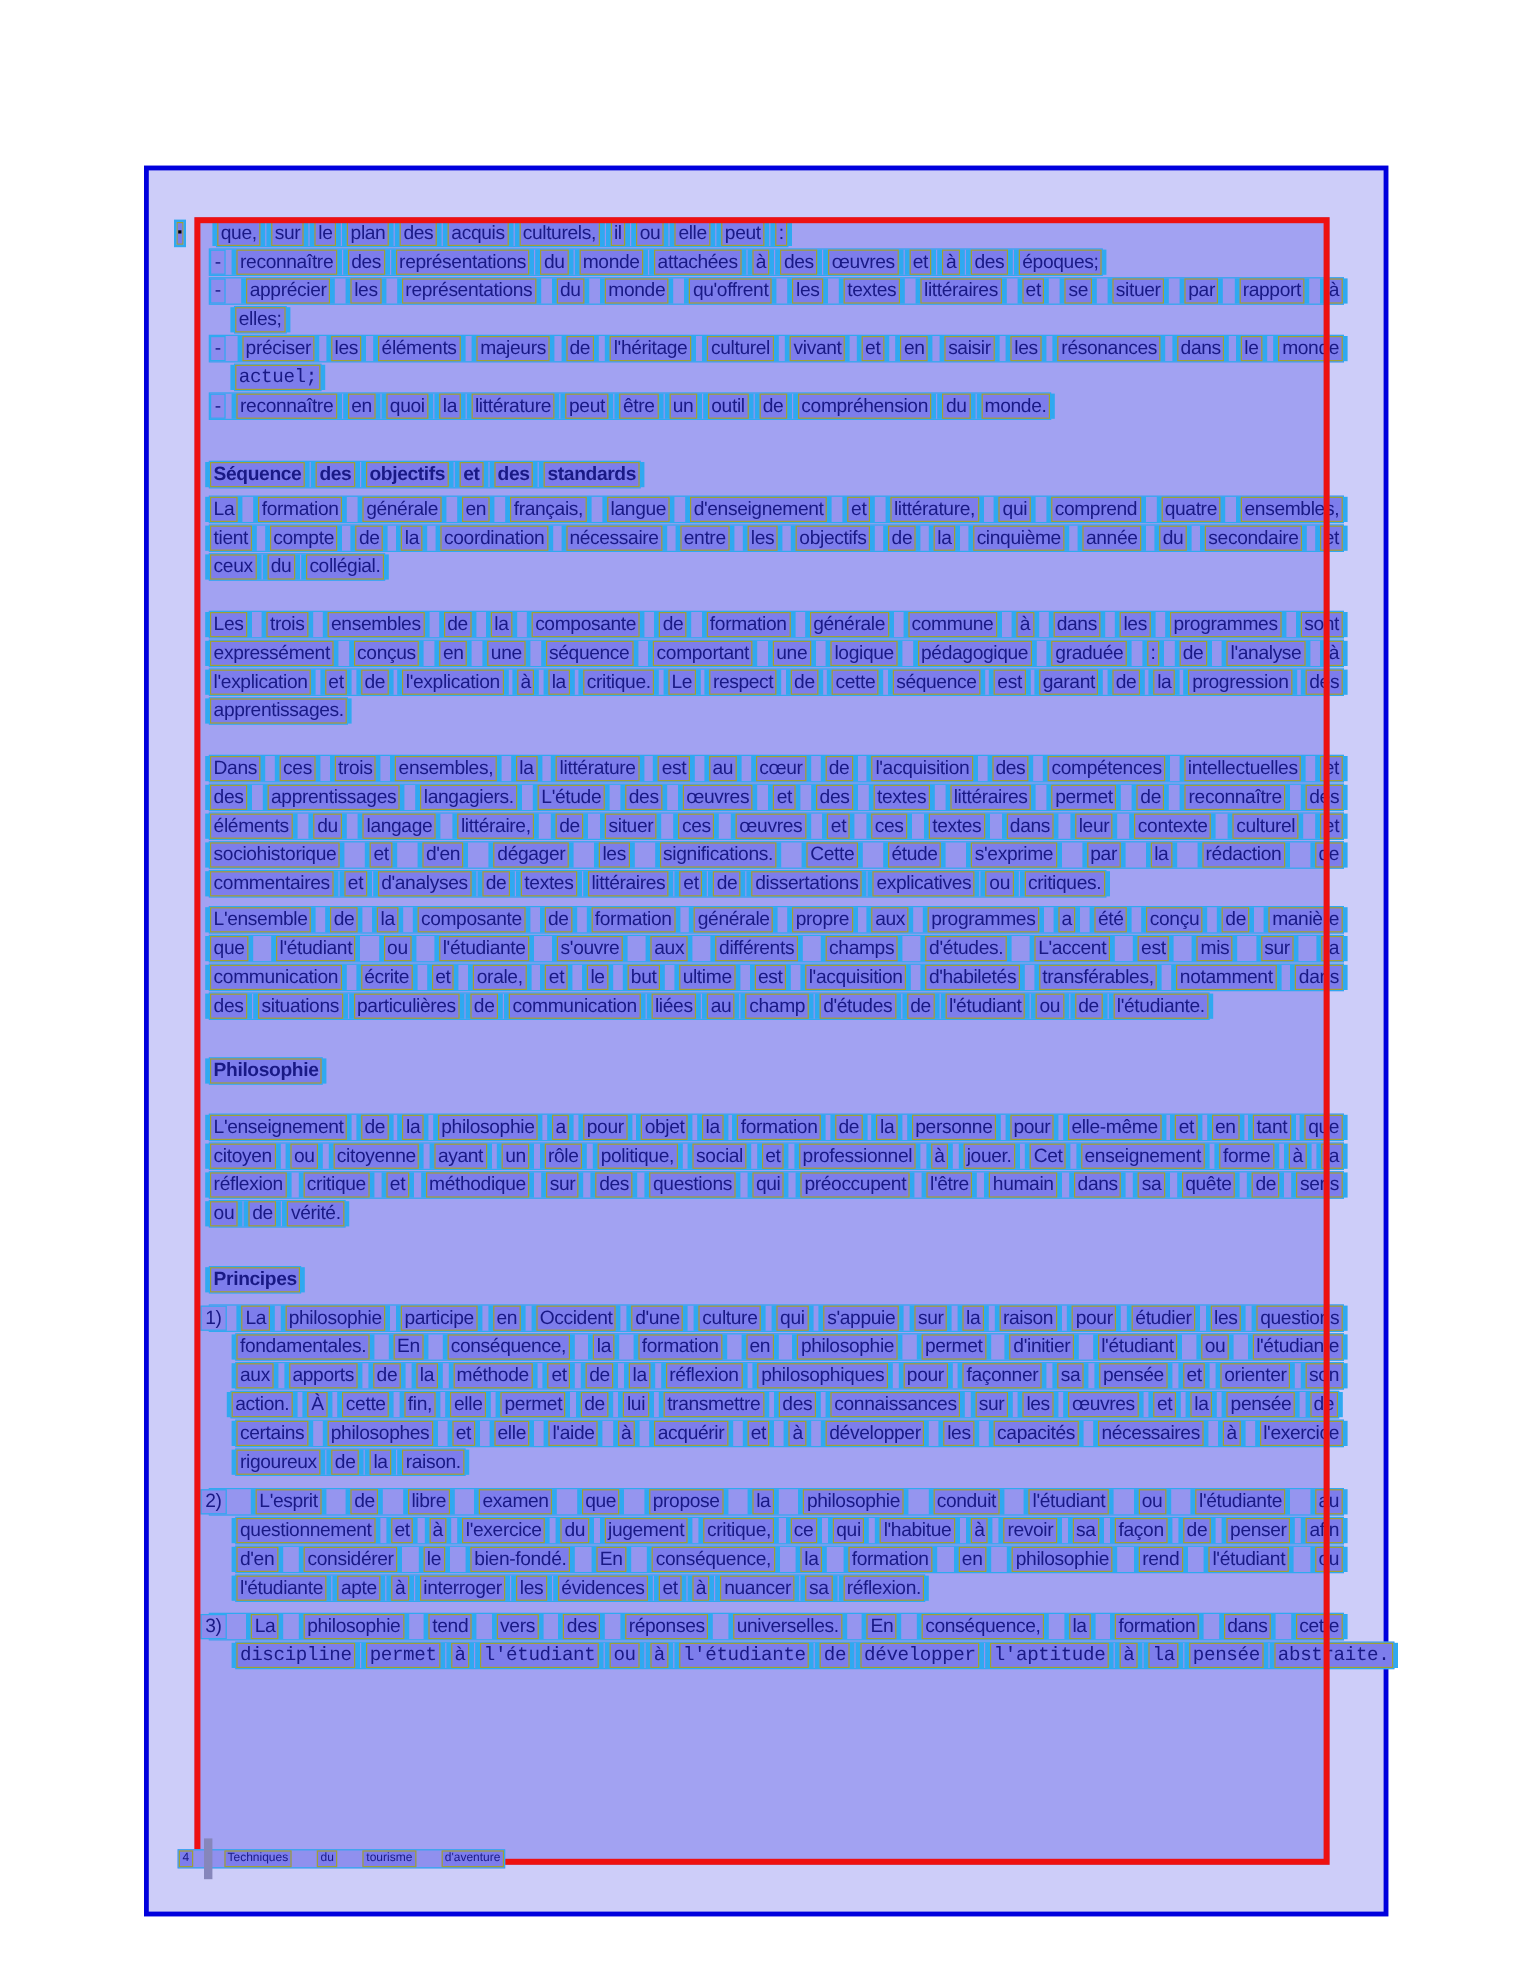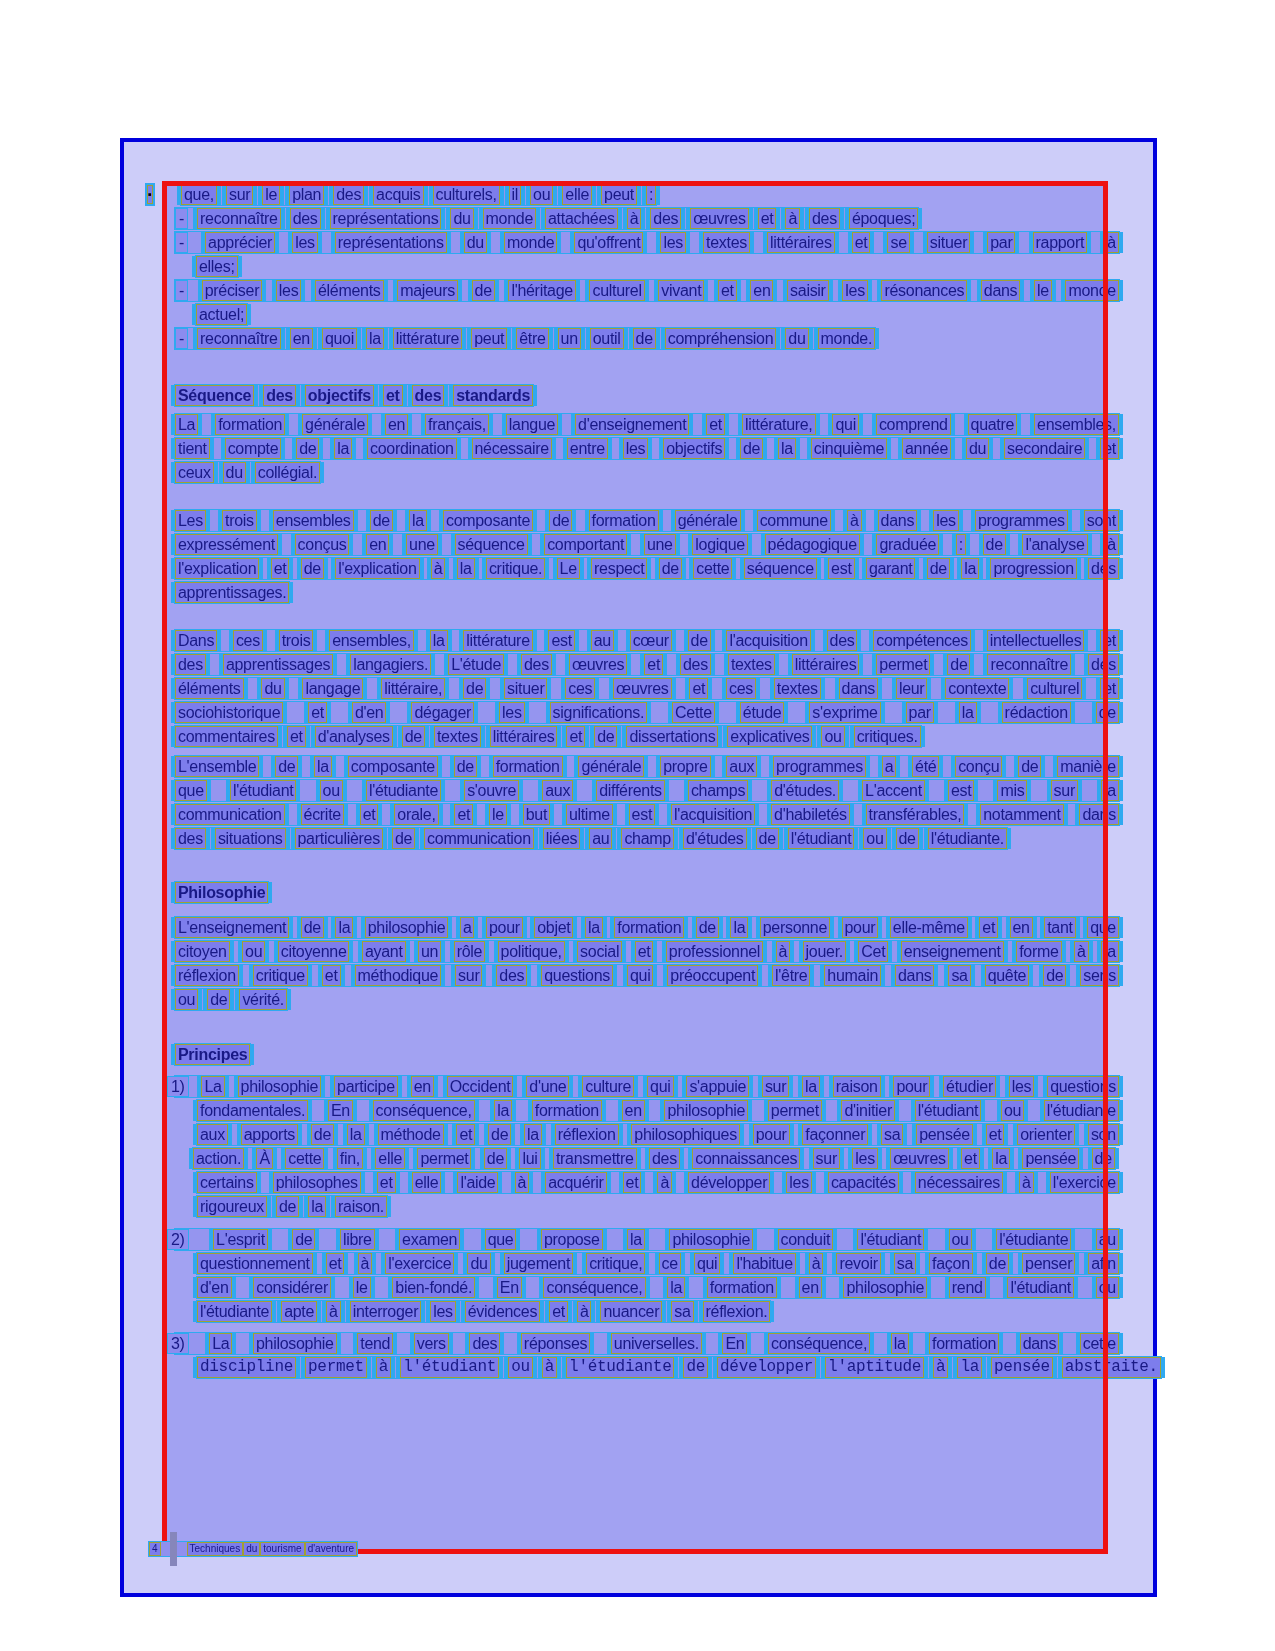--- a/index.html
+++ b/index.html
@@ -101,21 +101,21 @@
           <span class="w">vivant</span>
           <span class="w">et</span>
           <span class="w">en</span>
           <span class="w">saisir</span>
           <span class="w">les</span>
           <span class="w">résonances</span>
           <span class="w">dans</span>
           <span class="w">le</span>
           <span class="w">monde</span>
         </div>
-        <div class="line" style="margin-left: 21px;">
+        <div class="line" style="margin-left: 21px; font-family: Liberation Mono, monospace;">
           <span class="w">actuel;</span>
         </div>
         <div class="line">
           <span class="mk">-</span>
           <span class="w">reconnaître</span>
           <span class="w">en</span>
           <span class="w">quoi</span>
           <span class="w">la</span>
           <span class="w">littérature</span>
           <span class="w">peut</span>
@@ -370,21 +370,21 @@
           <span class="w">d'études</span>
           <span class="w">de</span>
           <span class="w">l'étudiant</span>
           <span class="w">ou</span>
           <span class="w">de</span>
           <span class="w">l'étudiante.</span>
         </div>
         <div class="line b" style="margin-top: 31px;">
           <span class="w">Philosophie</span>
         </div>
-        <div class="line j" style="margin-top: 12px; text-align: center;">
+        <div class="line j" style="margin-top: 24px; text-align: center;">
           <span class="w">L'enseignement</span>
           <span class="w">de</span>
           <span class="w">la</span>
           <span class="w">philosophie</span>
           <span class="w">a</span>
           <span class="w">pour</span>
           <span class="w">objet</span>
           <span class="w">la</span>
           <span class="w">formation</span>
           <span class="w">de</span>
@@ -633,21 +633,21 @@
           <span class="w">abstraite.</span>
         </div>
       </div>
     <div id="region-border"></div>
     <div id="footer">
       <div class="fline">
         <span class="w">4</span>
         <span class="fgap">
           <span class="fbar"></span>
         </span>
-        <span id="footer-words" style="display:flex;gap:0;justify-content:center;">
+        <span id="footer-words" style="display:flex;gap:21px;justify-content:center;">
             <span class="w">Techniques</span>
             <span class="w">du</span>
             <span class="w">tourisme</span>
             <span class="w">d'aventure</span>
           </span>
       </div>
     </div>
   </div>
 </div>
 

